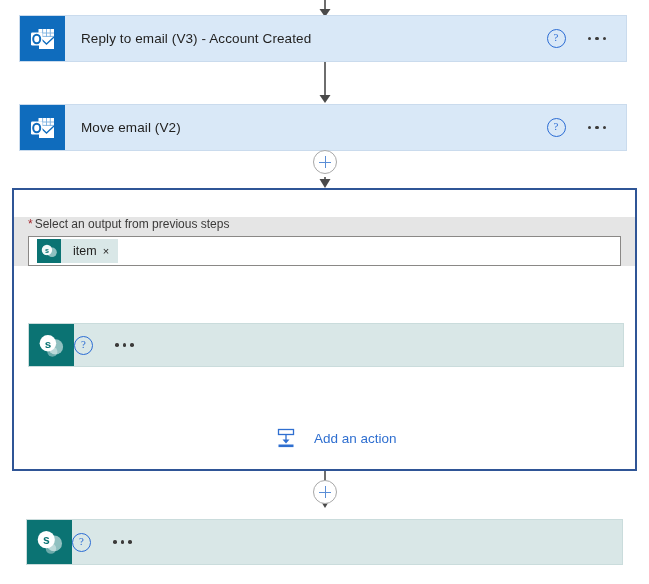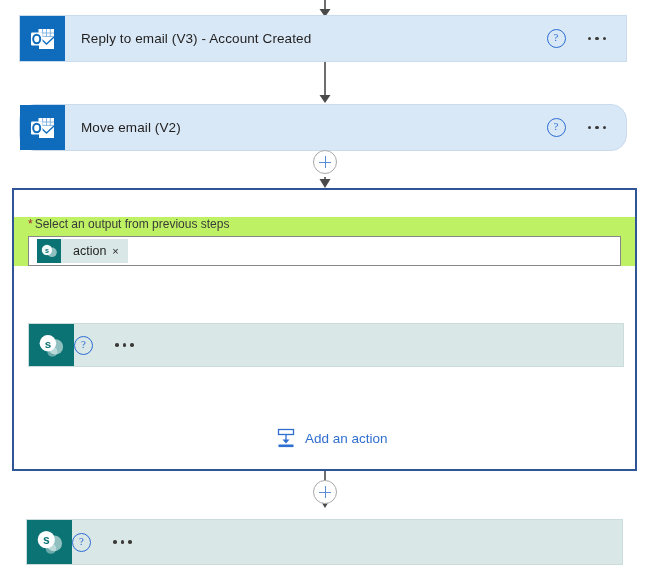--- a/index.html
+++ b/index.html
@@ -137,21 +137,21 @@
   .loop-header-title {
     flex: 1;
     display: flex;
     align-items: center;
     padding-left: 20px;
     font-size: 13.5px;
     color: #201f1e;
   }
   .loop-body {
     padding: 0;
-    background: #bef264;
+    background: #e5e5e5;
     margin-top: 27px;
   }
 
   .field-label {
     font-size: 12px;
     color: #3b3a39;
     margin: 14px 0 5px 14px;
     display: block;
   }
   .req-star {
@@ -193,21 +193,21 @@
     padding-right: 9px;
     cursor: pointer;
     user-select: none;
   }
 
   
   .add-action {
     position: absolute;
     display: flex;
     align-items: center;
-    gap: 9px;
+    gap: 18px;
     cursor: pointer;
   }
   .add-action-label {
     color: #2f6fd0;
     font-size: 13.5px;
   }
 
   svg { display: block; }
 </style>
 </head>
@@ -247,21 +247,21 @@
           <i></i>
       </div>
     </div>
   </div>
 
   <svg class="connector" style="top:62px;height:42px;" width="14" height="42" viewBox="0 0 14 42">
     <line x1="7" y1="0" x2="7" y2="35" stroke="#4a4a4a" stroke-width="1.6"></line>
     <path d="M1.5 33 L7 41 L12.5 33 Z" fill="#4a4a4a"></path>
   </svg>
 
-  <div class="card outlook" style="left:19px; top:104px; width:608px; height:47px;border-radius:16px;">
+  <div class="card outlook" style="left:19px; top:104px; width:608px; height:47px;">
     <div class="tile outlook-tile">
       <svg width="26" height="24" viewBox="0 0 26 24">
         <rect x="8.5" y="2" width="15.5" height="13.5" fill="#ffffff"></rect>
         <g stroke="#7bb0e0" stroke-width="0.9">
           <line x1="8.5" y1="6" x2="24" y2="6"></line>
           <line x1="8.5" y1="9.4" x2="24" y2="9.4"></line>
           <line x1="8.5" y1="12.6" x2="24" y2="12.6"></line>
           <line x1="12.6" y1="2" x2="12.6" y2="15.5"></line>
           <line x1="16.5" y1="2" x2="16.5" y2="15.5"></line>
           <line x1="20.3" y1="2" x2="20.3" y2="15.5"></line>
@@ -301,21 +301,21 @@
 
       <div class="token-input">
         <div class="token">
           <div class="token-icon">
             <svg width="17" height="17" viewBox="0 0 20 20">
               <circle cx="7" cy="8.2" r="6.1" fill="#ffffff" opacity="0.95"></circle>
               <circle cx="13" cy="11" r="5.6" fill="#ffffff" opacity="0.55"></circle>
               <text x="7" y="11.6" font-family="Liberation Sans, sans-serif" font-size="8.5" font-weight="bold" fill="#0b7373" text-anchor="middle">s</text>
             </svg>
           </div>
-          <span class="token-label">action</span>
+          <span class="token-label">item</span>
           <span class="token-x">×</span>
         </div>
       </div>
 
       <div class="card sharepoint" style="left:14px; top:133px; width:596px; height:44px;">
         <div class="tile sharepoint-tile">
           <svg width="27" height="27" viewBox="0 0 30 30">
             <circle cx="11" cy="12.5" r="9.2" fill="#ffffff"></circle>
             <circle cx="19.5" cy="16.5" r="8.4" fill="#ffffff" opacity="0.55"></circle>
             <circle cx="16" cy="22" r="5.6" fill="#ffffff" opacity="0.4"></circle>

